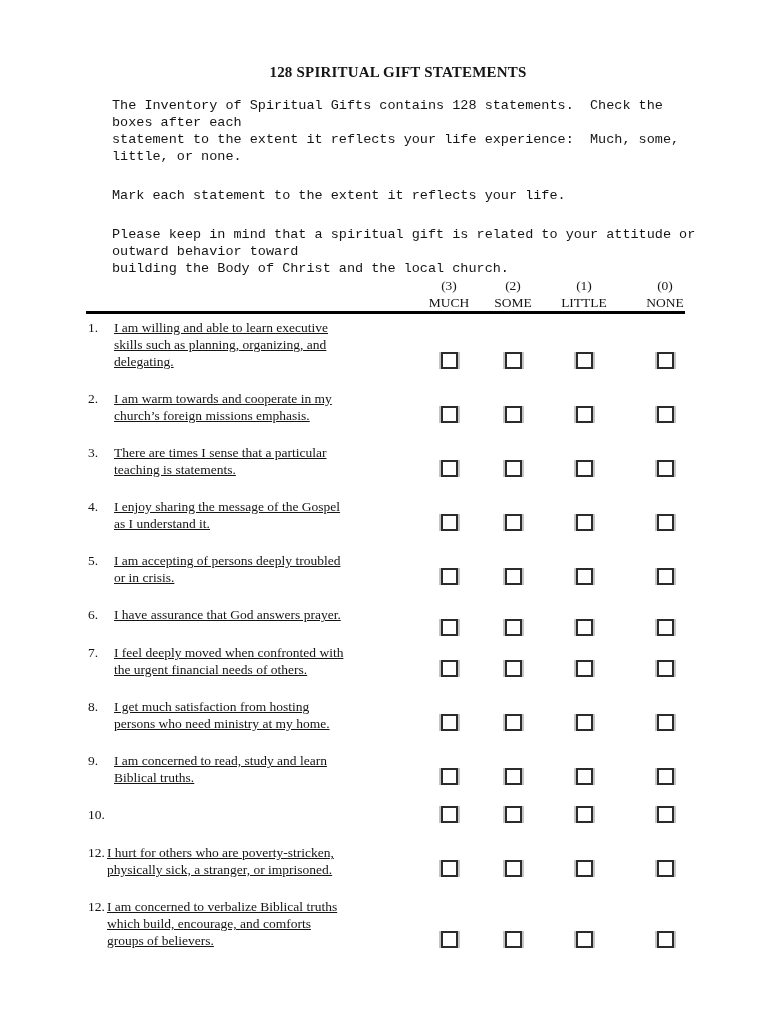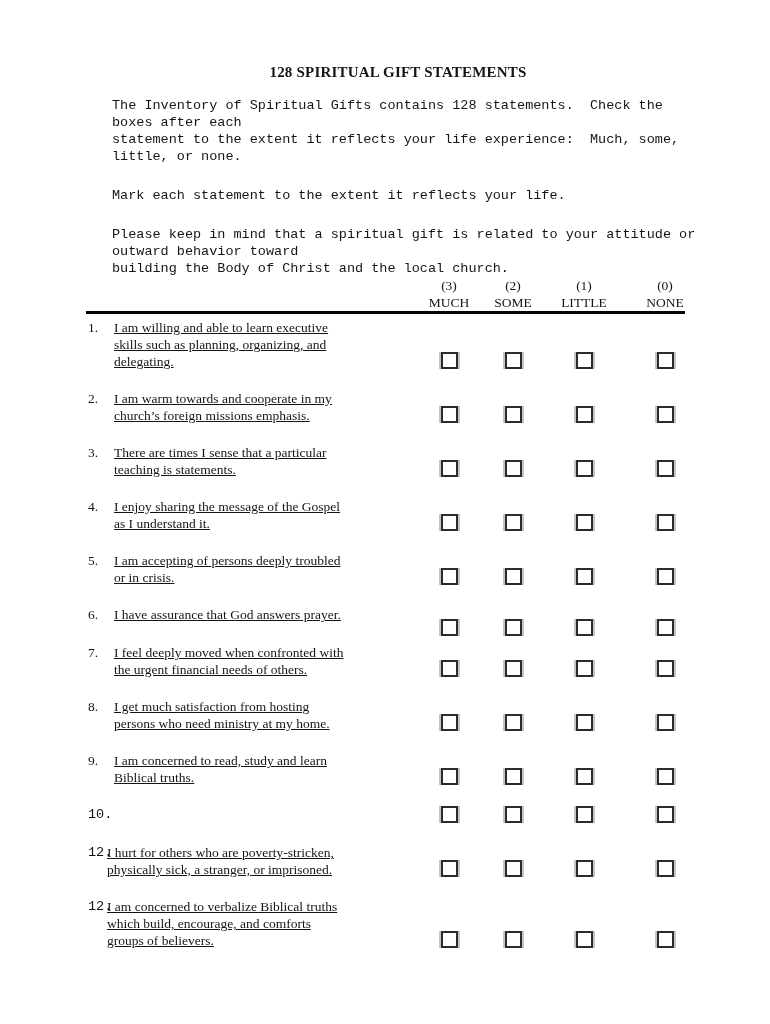--- a/index.html
+++ b/index.html
@@ -69,21 +69,20 @@
   .stmt {
     display: flex;
     align-self: start;
   }
   .num {
     flex: none;
     width: 26px;
   }
   .num.d2 {
     width: 19px;
-    font-family: Liberation Mono, monospace;
   }
   .txt {
     white-space: pre-wrap;
     text-decoration: underline;
   }
   .box-cell {
     display: flex;
     justify-content: center;
     align-self: end;
   }

